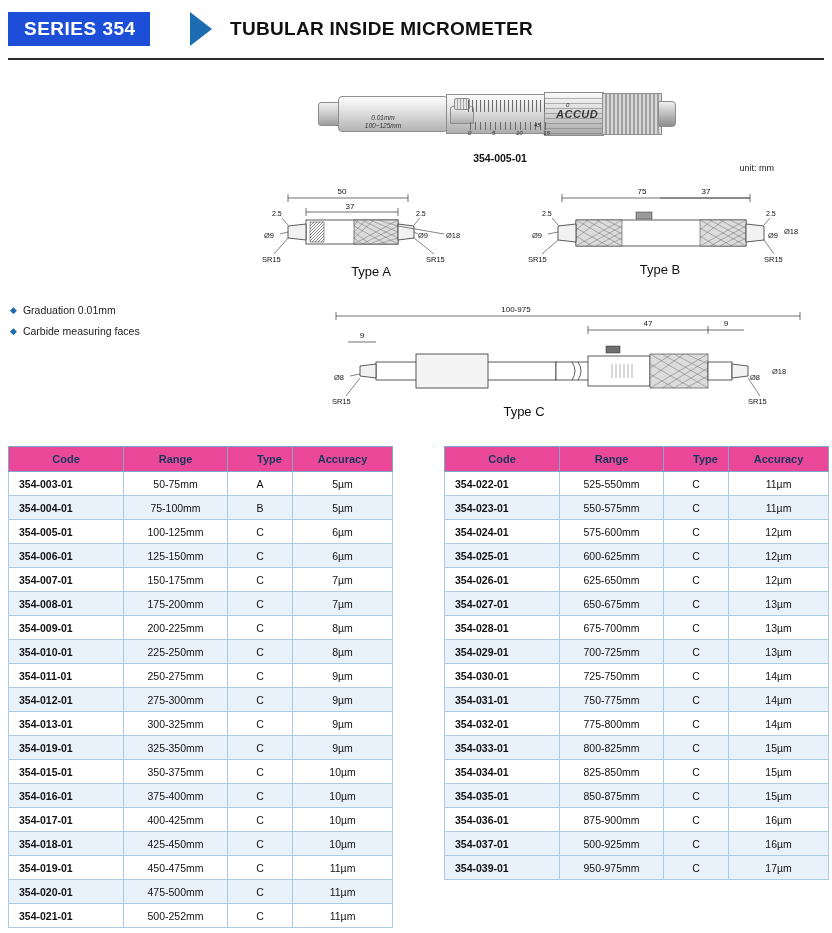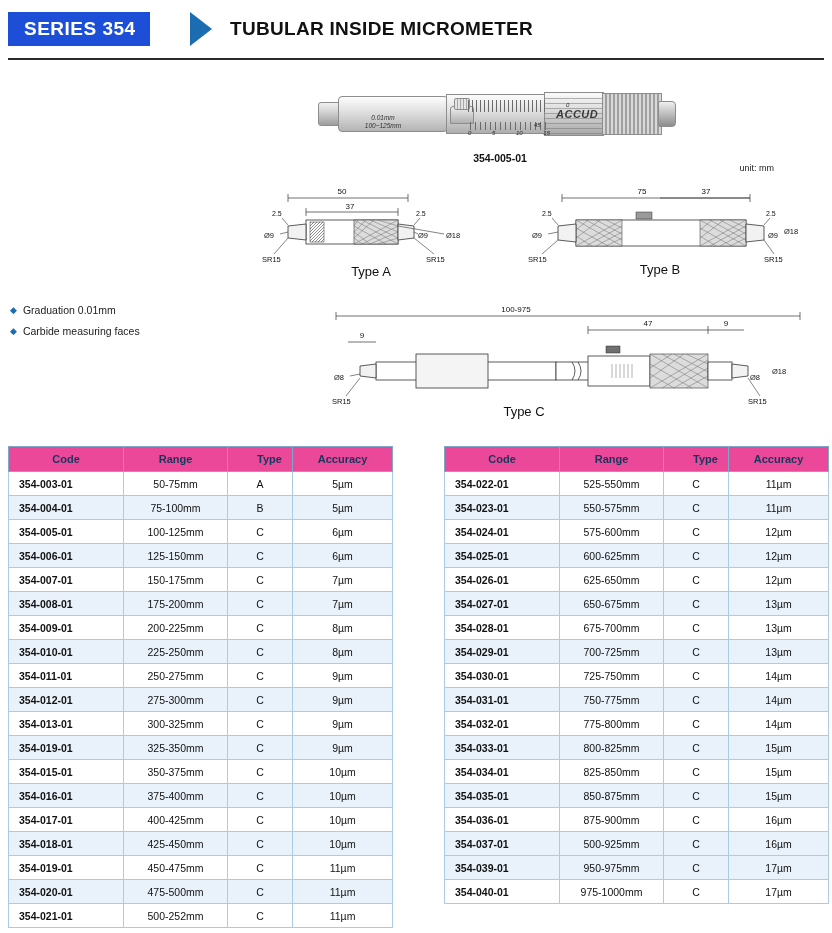--- a/index.html
+++ b/index.html
@@ -727,21 +727,15 @@
           <td>500-925mm</td>
           <td>C</td>
           <td>16µm</td>
         </tr>
         <tr class="alt">
           <td class="code">354-039-01</td>
           <td>950-975mm</td>
           <td>C</td>
           <td>17µm</td>
         </tr>
-        <tr>
-          <td class="code">354-040-01</td>
-          <td>975-1000mm</td>
-          <td>C</td>
-          <td>17µm</td>
-        </tr>
       </tbody>
   </table>
 </div>
 
 </body></html>

